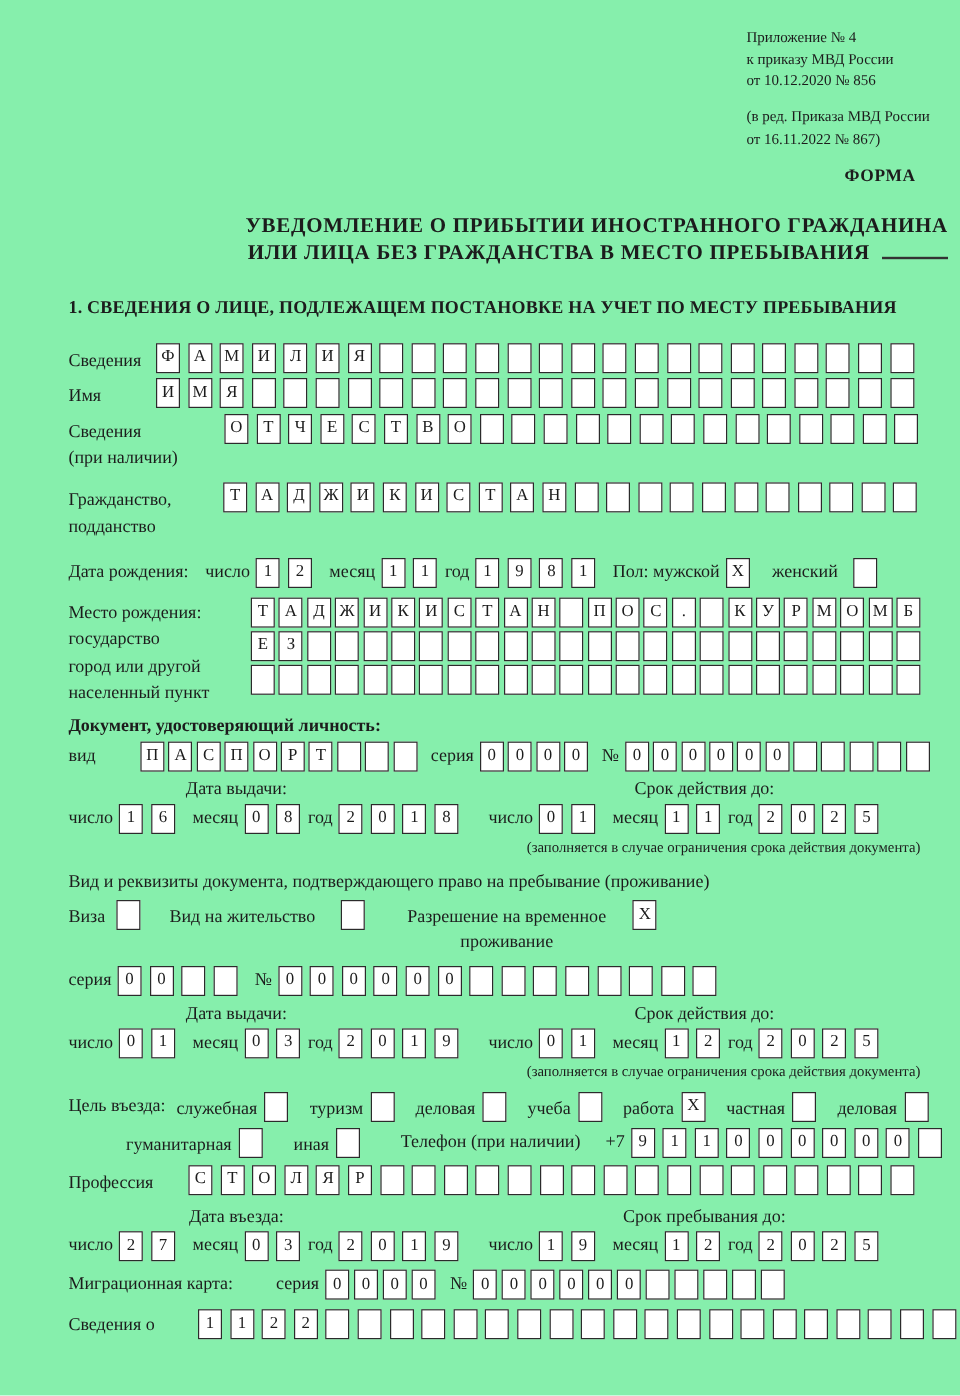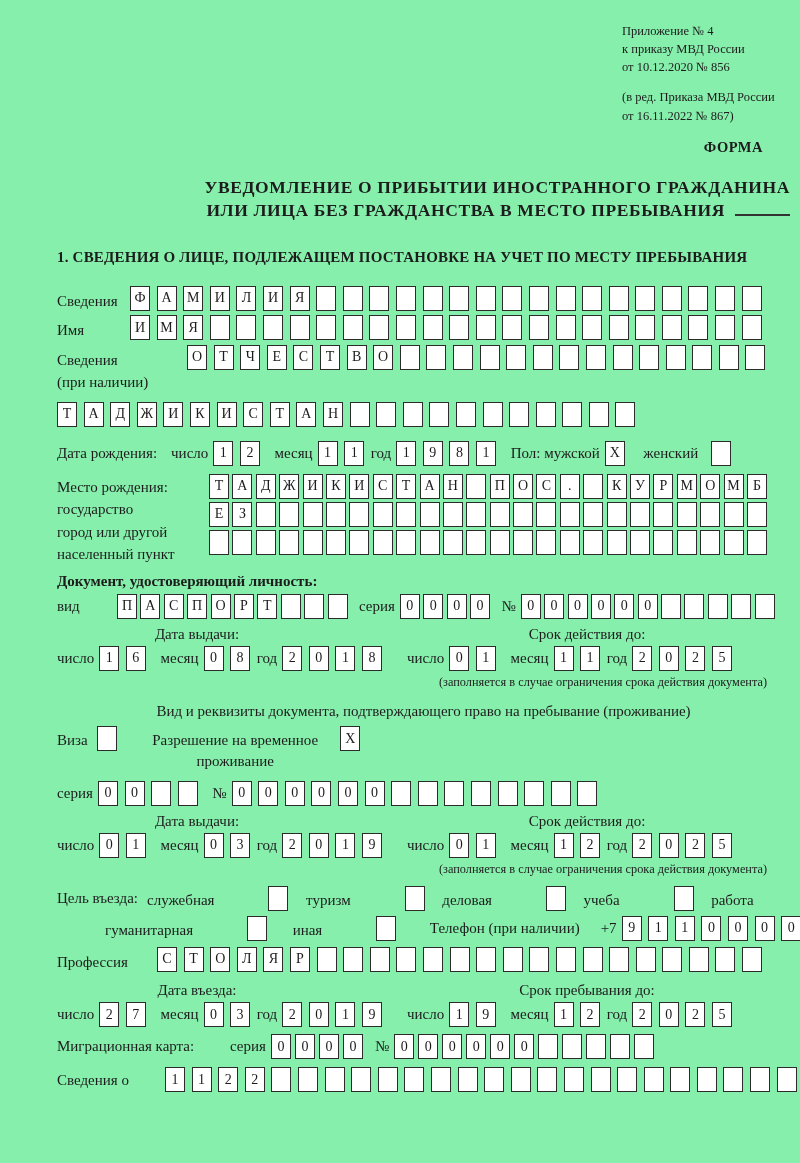--- a/index.html
+++ b/index.html
@@ -40,23 +40,23 @@
   .dp-right { width:360px; }
   .dp-head { text-align:center; font-size:15px; margin-bottom:3px; }
   .dp-row { display:flex; align-items:flex-start; }
   .dp-note { font-size:12.3px; margin-top:4px; text-align:right; white-space:nowrap; }
   
   .opt { display:flex; align-items:flex-start; flex:0 0 auto; }
   .opt-lbl { font-size:15px; line-height:1.35; padding-top:4px; margin-right:9px; }
   .opt-lbl.c2 { width:192px; text-align:center; }
   .opt-lbl.c3 { width:168px; text-align:center; }
   
-  .purpose .opt { margin-right:11px;gap:48px; }
+  .purpose .opt { margin-right:11px; }
   .purpose .opt-lbl { margin-right:6px; }
-  .intro { font-size:15px; line-height:1.5;text-align:center; }
+  .intro { font-size:15px; line-height:1.5; }
 </style>
 </head>
 <body>
 
 <div class="page">
 
   <div class="appendix">
     <div>Приложение № 4</div>
     <div>к приказу МВД России</div>
     <div>от 10.12.2020 № 856</div>
@@ -158,20 +158,24 @@
         <span class="cell"></span>
         <span class="cell"></span>
         <span class="cell"></span>
         <span class="cell"></span>
         <span class="cell"></span>
         <span class="cell"></span>
       </div>
   </div>
 
   <div class="frow" style="margin-top:8px">
+    <div class="flabel" style="width:129px">
+      <div>Гражданство,</div>
+      <div>подданство</div>
+    </div>
     <div class="cells">
         <span class="cell">Т</span>
         <span class="cell">А</span>
         <span class="cell">Д</span>
         <span class="cell">Ж</span>
         <span class="cell">И</span>
         <span class="cell">К</span>
         <span class="cell">И</span>
         <span class="cell">С</span>
         <span class="cell">Т</span>
@@ -398,20 +402,26 @@
 
   <div class="intro" style="margin-top:10px">Вид и реквизиты документа, подтверждающего право на пребывание (проживание)</div>
 
   <div class="frow" style="margin-top:4px">
     <div class="opt">
       <span class="opt-lbl">Виза</span>
       <div class="cells">
           <span class="cell"></span>
         </div>
     </div>
+    <div class="opt" style="margin-left:18px">
+      <span class="opt-lbl">Вид на жительство</span>
+      <div class="cells" style="margin-left:12px">
+          <span class="cell"></span>
+        </div>
+    </div>
     <div class="opt" style="margin-left:16px">
       <span class="opt-lbl c2">Разрешение на временное проживание</span>
       <div class="cells">
           <span class="cell">X</span>
         </div>
     </div>
   </div>
 
   <div class="frow" style="margin-top:10px">
     <span class="dlbl">серия</span>

